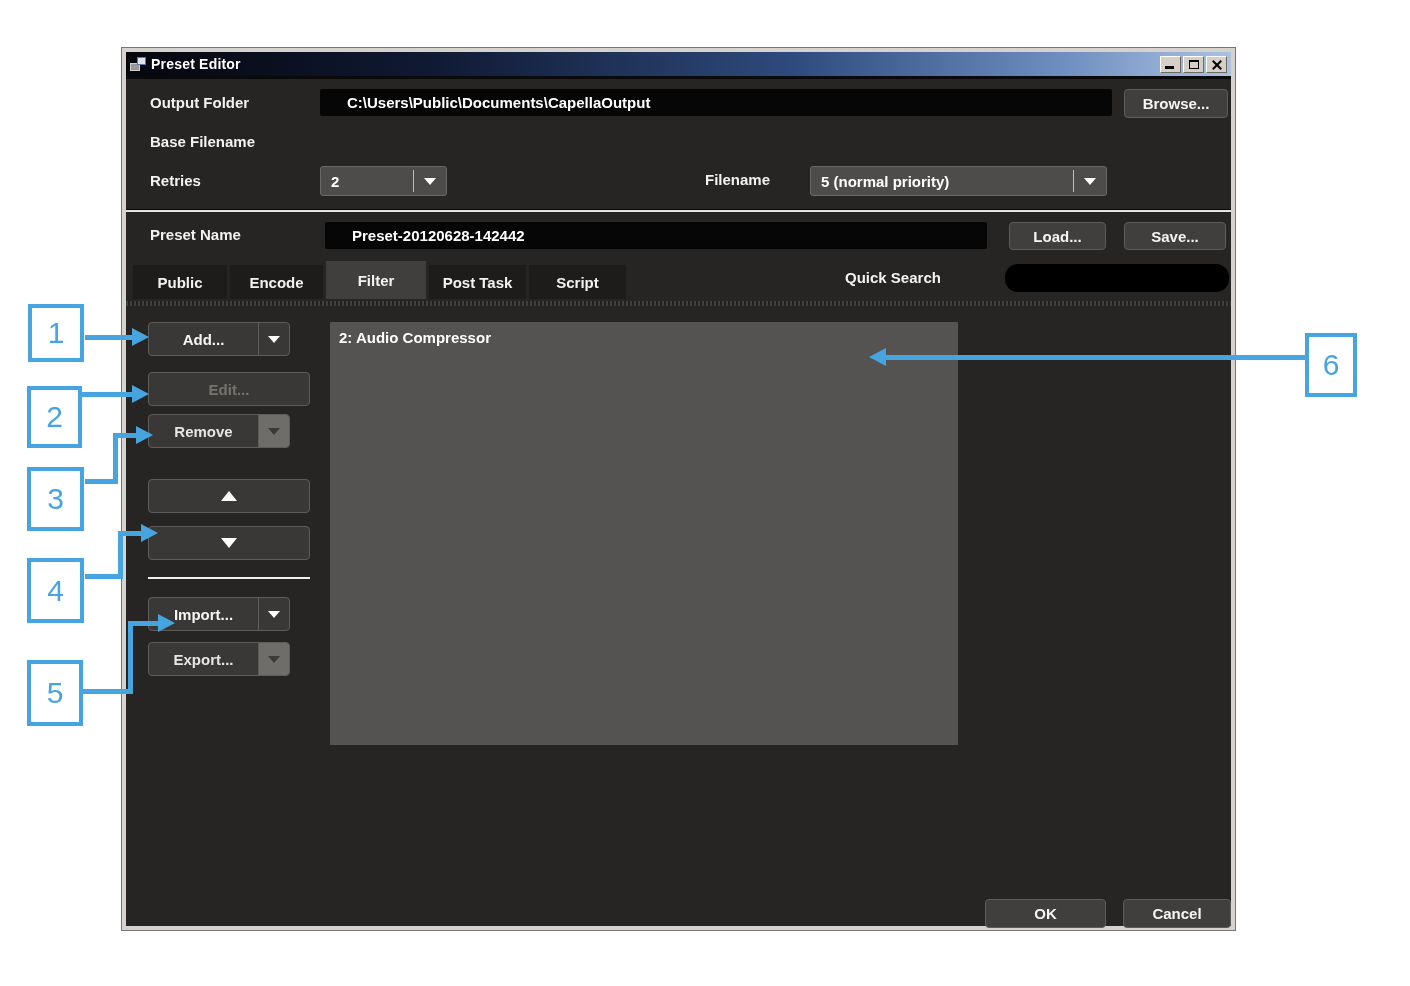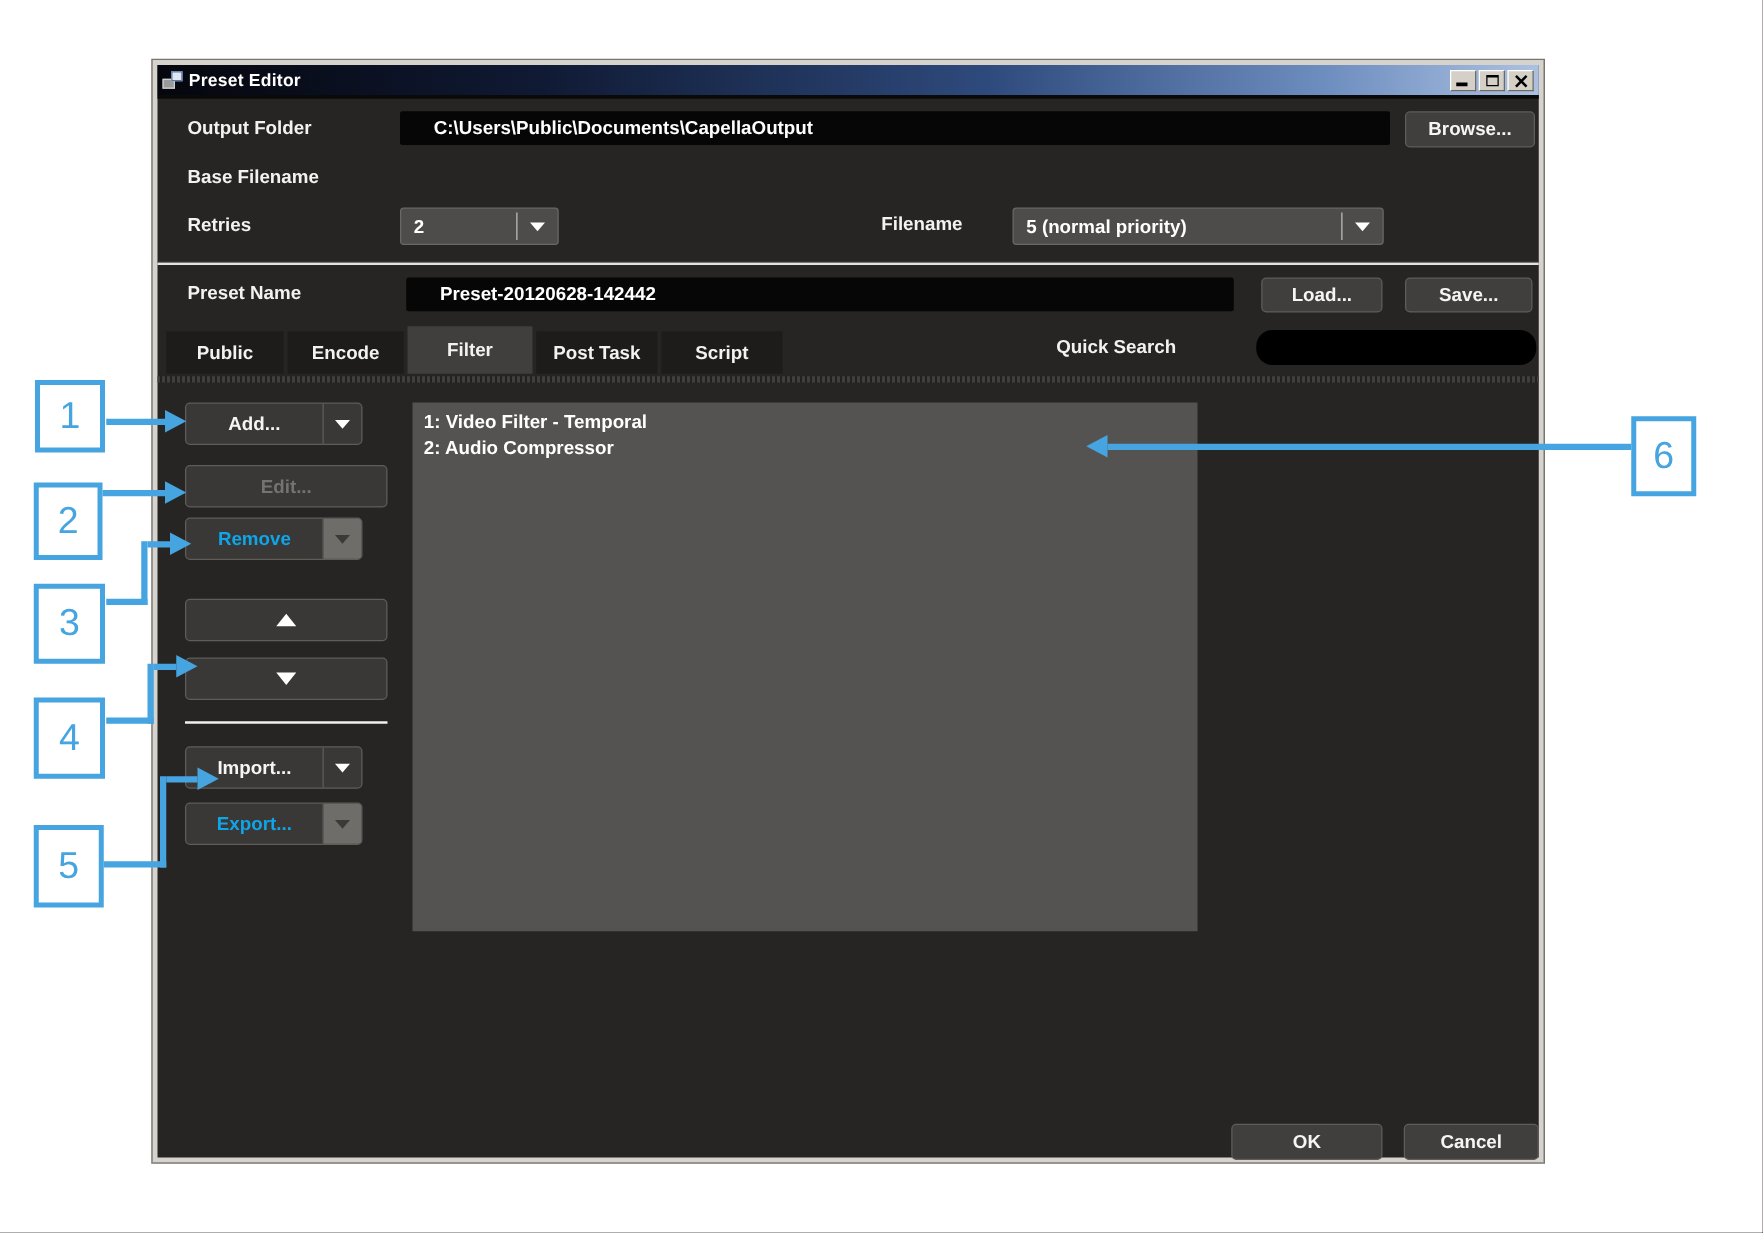--- a/index.html
+++ b/index.html
@@ -44,21 +44,21 @@
   .tri-up-big { width:0; height:0; border-left:8px solid transparent; border-right:8px solid transparent; border-bottom:10px solid #fff; }
   .tri-dn-big { width:0; height:0; border-left:8px solid transparent; border-right:8px solid transparent; border-top:10px solid #fff; }
 
   
   .split { position:absolute; width:142px; height:34px; border:1px solid #5f5d5a; border-radius:4px;
            background:#3a3836; display:flex; align-items:stretch; }
   .split .s-main { flex:1; display:flex; align-items:center; justify-content:center;
                    color:#f5f5f5; font-size:15px; font-weight:bold; }
   .split .s-div { width:1px; background:#5f5d5a; }
   .split .s-arr { width:30px; display:flex; align-items:center; justify-content:center; border-radius:0 3px 3px 0; }
-  .split.disabled .s-main { color:#0ea5e9; }
+  .split.disabled .s-main { color:#e5e5e5; }
   .split.disabled .s-arr { background:#6f6d6a; }
 
   
   #sep1 { position:absolute; left:0; right:0; top:157px; height:3px; background:#e3e3e3; border-top:1px solid #090909; }
   #dots { position:absolute; left:0; right:0; top:249px; height:5px;
           background:repeating-linear-gradient(90deg,#413f3c 0 2px,#23211f 2px 4px); }
   #col-div { position:absolute; left:22px; top:525px; width:162px; height:2px; background:#f0f0f0; }
 
   
   #tabs { position:absolute; left:7px; top:213px; height:34px; display:flex; gap:3px; align-items:flex-end; }
@@ -239,21 +239,20 @@
 
     <div class="split disabled" id="btn-export">
       <div class="s-main">Export...</div>
       <div class="s-div"></div>
       <div class="s-arr">
           <div class="tri-dn dark"></div>
         </div>
     </div>
 
     <div id="listbox">
-      <div class="list-item">1: Video Filter - Temporal</div>
       <div class="list-item">2: Audio Compressor</div>
     </div>
 
 
     <div class="btn" id="btn-ok">OK</div>
     <div class="btn" id="btn-cancel">Cancel</div>
   </div>
 
   <div class="co-box" id="co1">1</div>
   <div class="co-box" id="co2">2</div>

